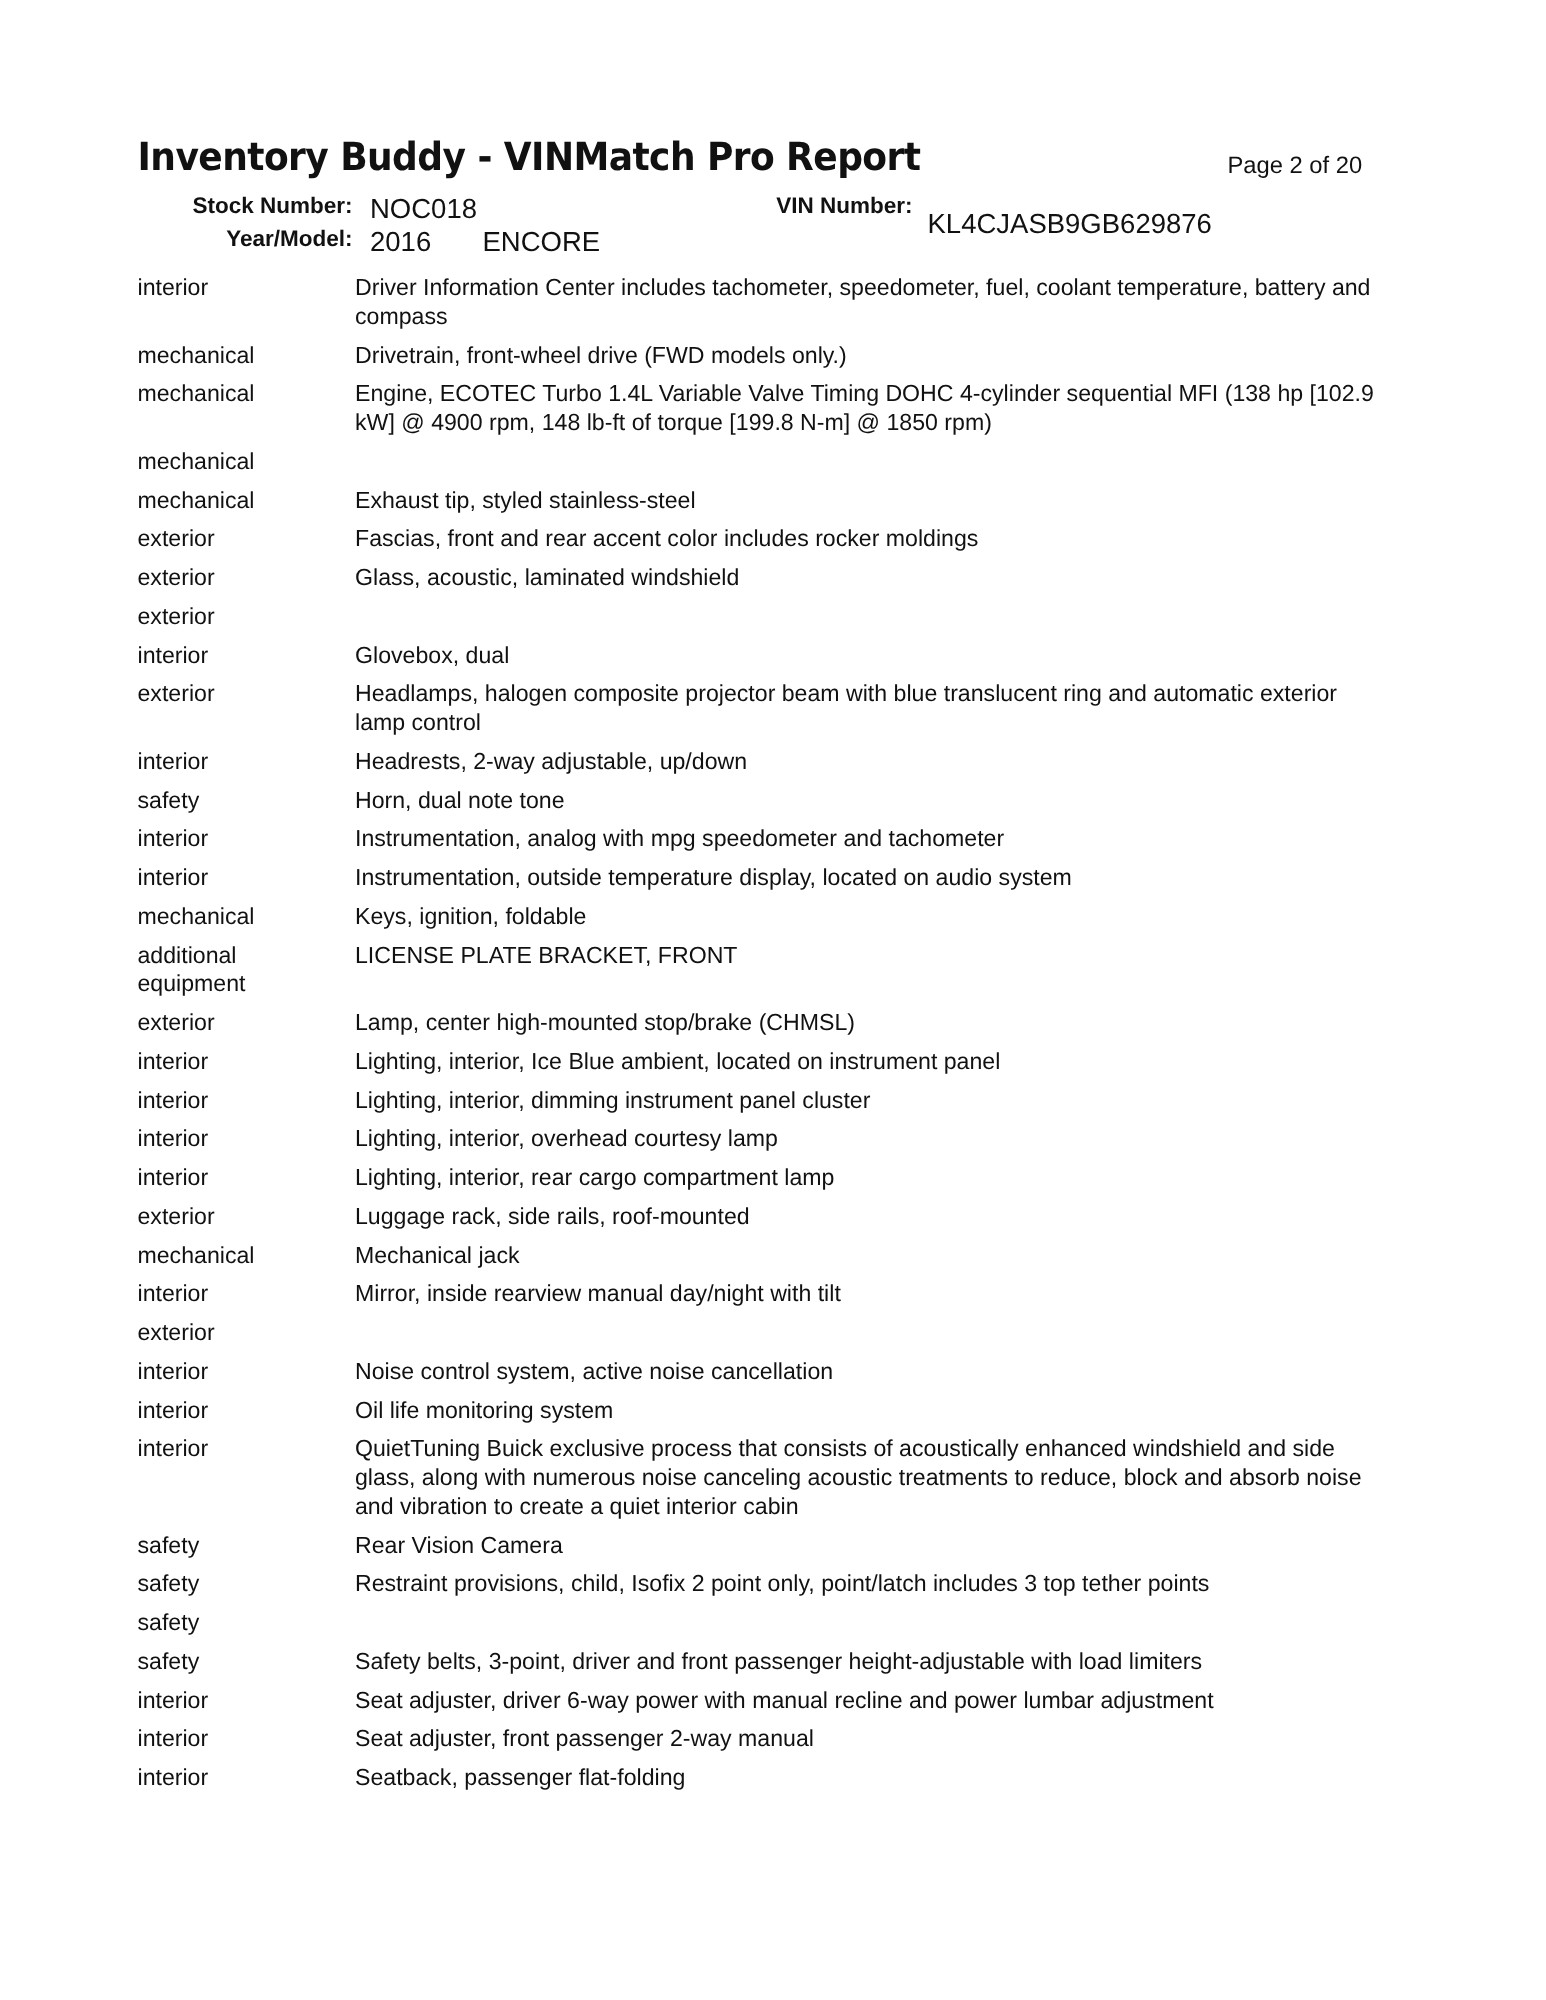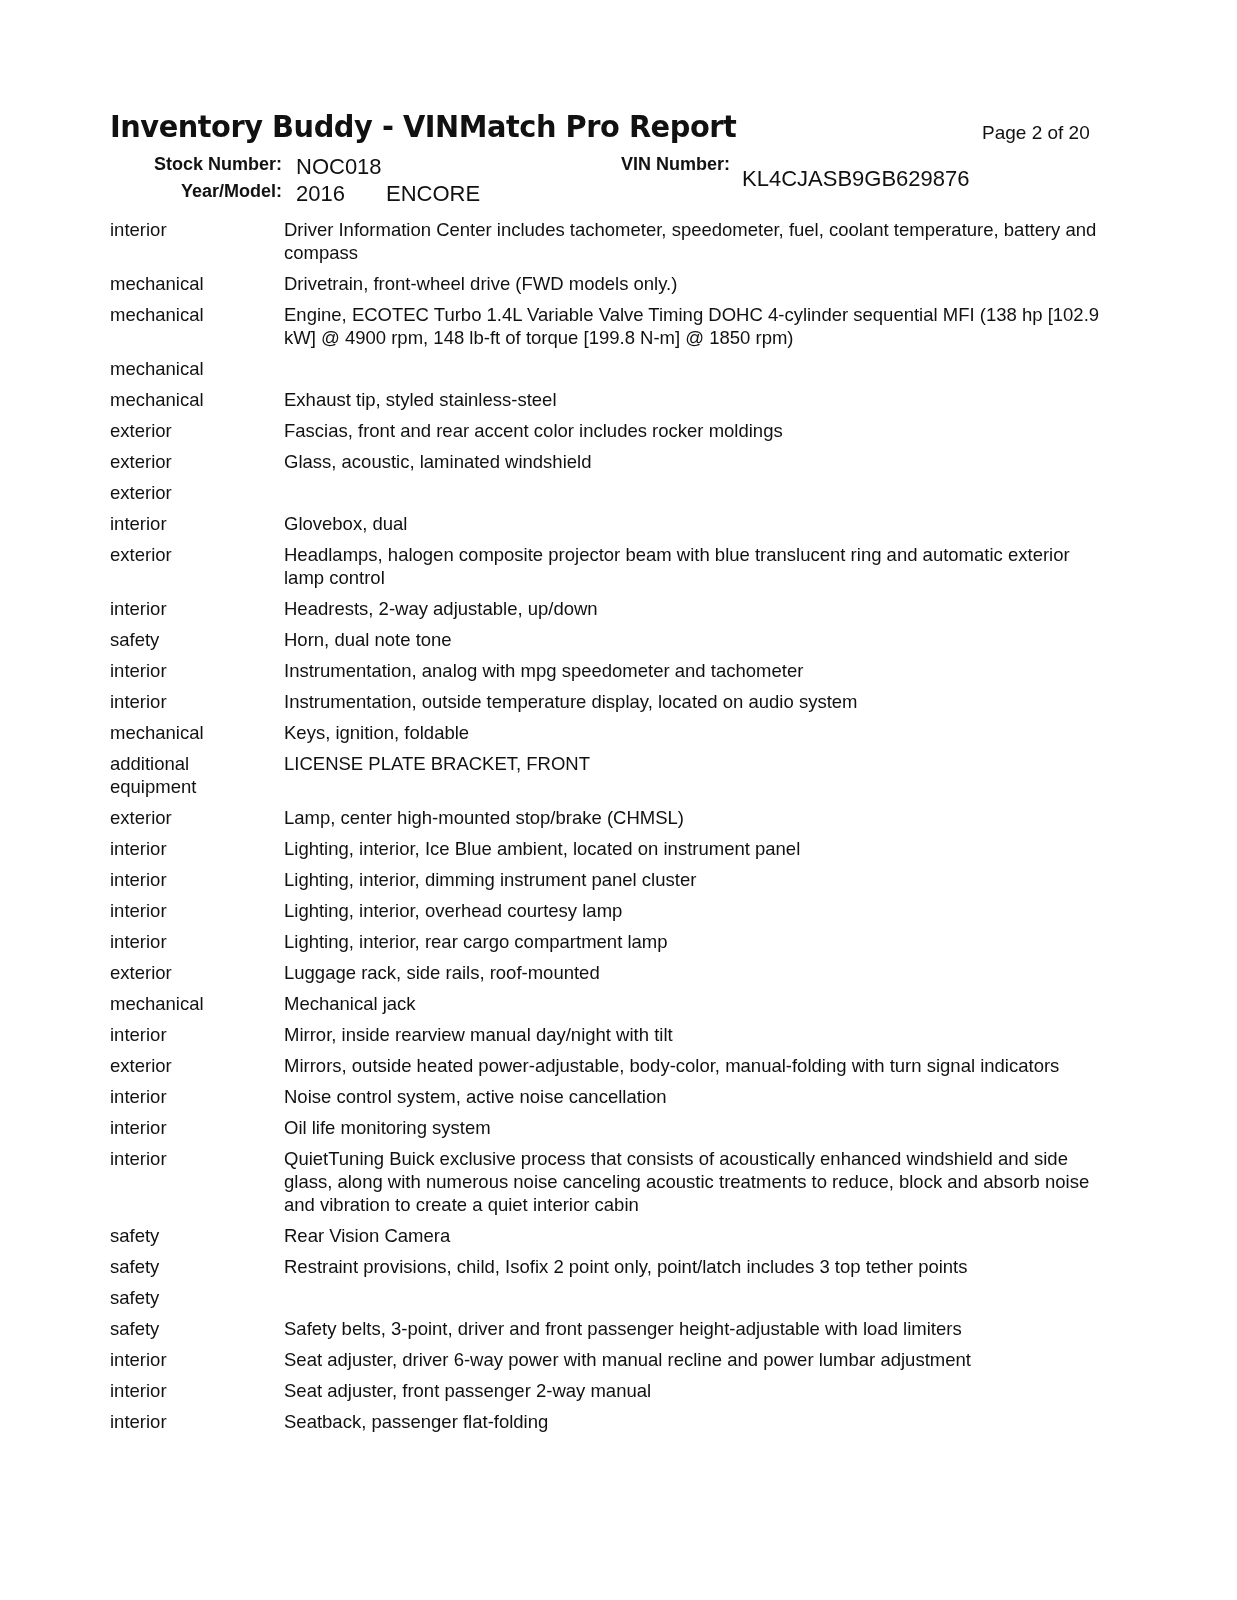--- a/index.html
+++ b/index.html
@@ -131,21 +131,20 @@
     <div class="row">
       <div class="cat">mechanical</div>
       <div class="desc">Mechanical jack</div>
     </div>
     <div class="row">
       <div class="cat">interior</div>
       <div class="desc">Mirror, inside rearview manual day/night with tilt</div>
     </div>
     <div class="row">
       <div class="cat">exterior</div>
-      <div class="desc">Mirrors, outside heated power-adjustable, body-color, manual-folding with turn signal indicators</div>
     </div>
     <div class="row">
       <div class="cat">interior</div>
       <div class="desc">Noise control system, active noise cancellation</div>
     </div>
     <div class="row">
       <div class="cat">interior</div>
       <div class="desc">Oil life monitoring system</div>
     </div>
     <div class="row">

